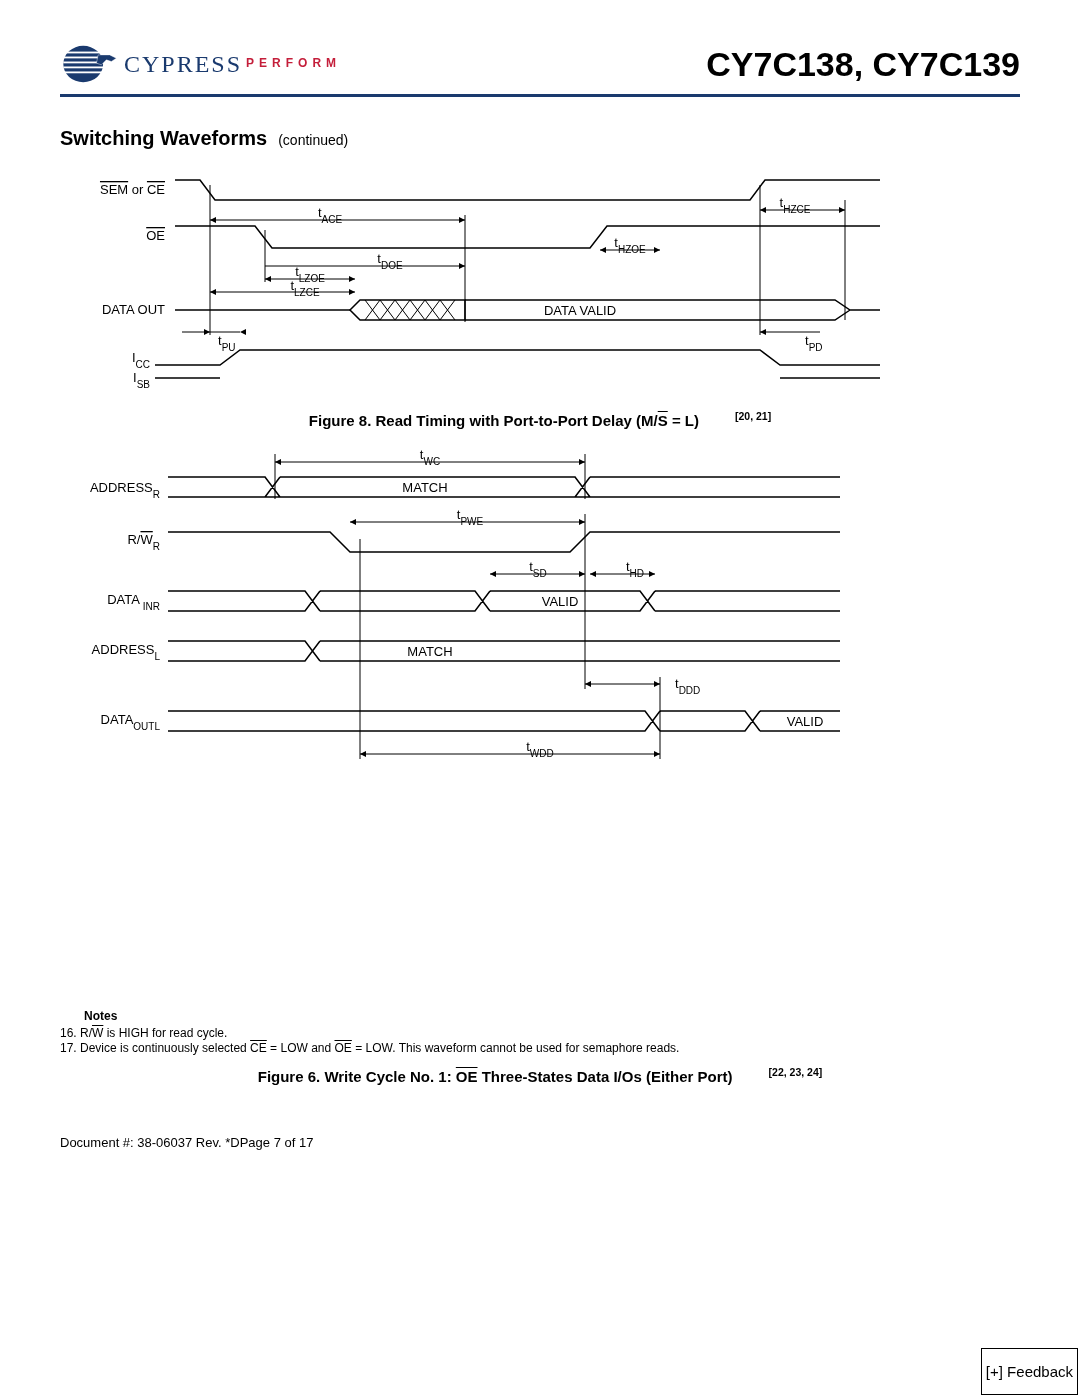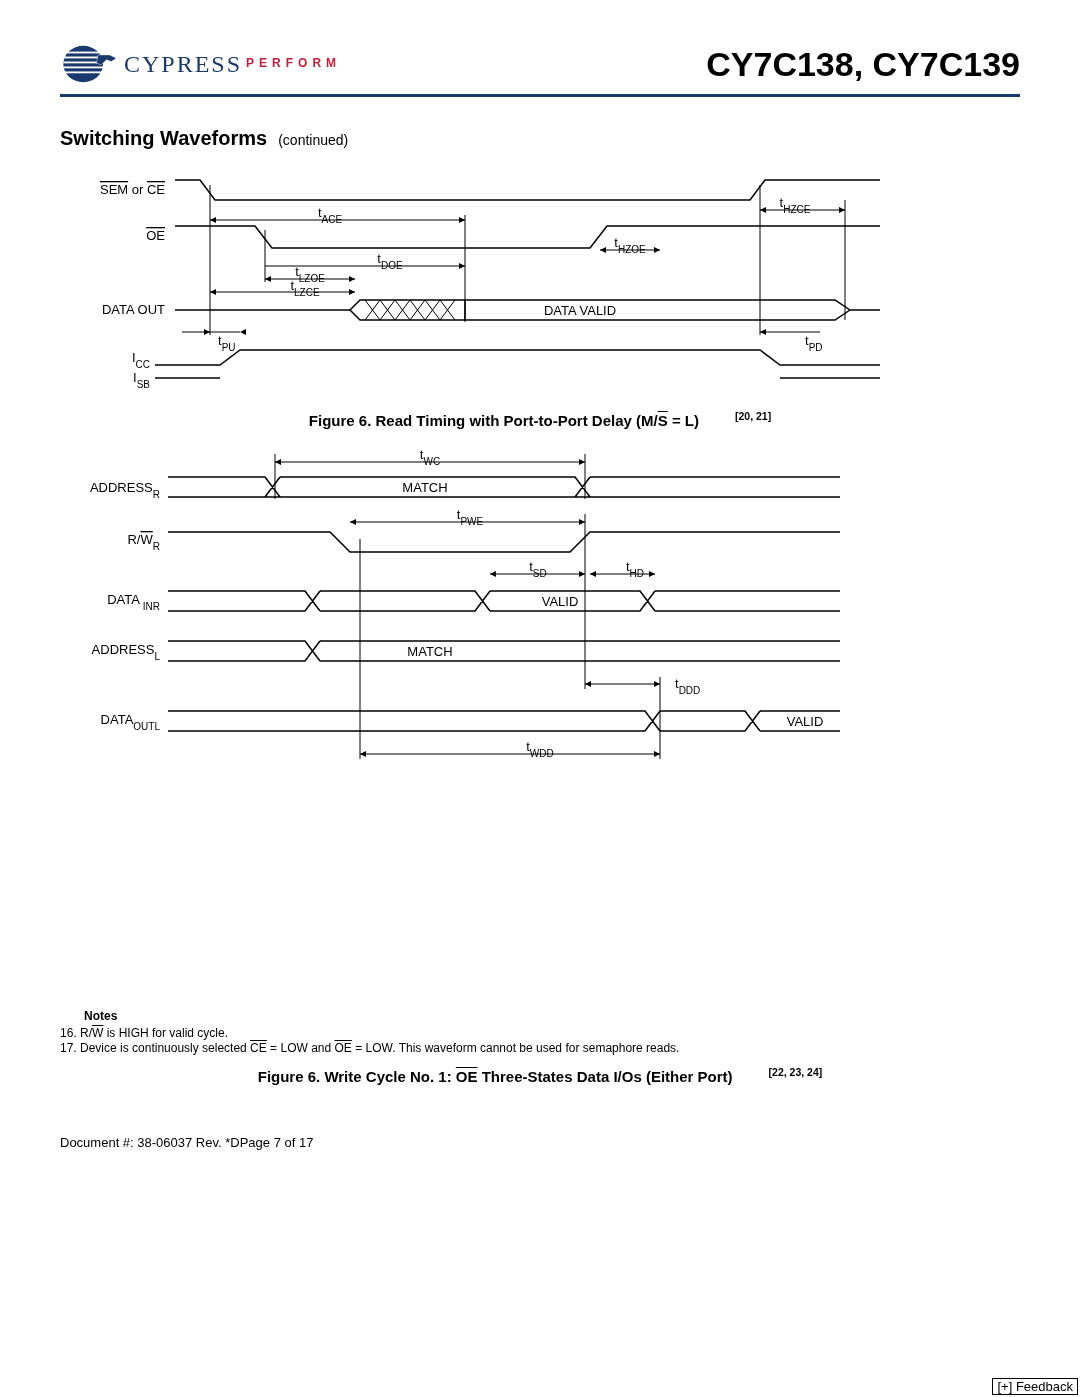--- a/index.html
+++ b/index.html
@@ -103,22 +103,22 @@
     display: flex;
     width: 100%;
     font-size: 13px;
     margin-top: 50px;
   }
   .feedback {
     position: absolute;
     bottom: 2px;
     right: 2px;
     border: 1px solid #000;
-    font-size: 13px;
-    padding: 0 4px;
+    font-size: 15px;
+    padding: 14px 4px;
     background: #fff;
   }
   sup { font-size: 0.7em; padding-left: 36px; }
   sub { font-size: 0.75em; }
 </style>
 </head>
 <body>
 
 <div class="page">
   <div class="header">
@@ -227,21 +227,21 @@
         <path d="M95 195 L160 195 L180 180 L700 180 L720 195 L820 195" fill="none" stroke="#000" stroke-width="1.5"></path>
 
         <text x="90" y="212" text-anchor="end">I<tspan font-size="10" baseline-shift="sub">SB</tspan></text>
         <line x1="95" y1="208" x2="160" y2="208" stroke="#000" stroke-width="1.5"></line>
         <line x1="720" y1="208" x2="820" y2="208" stroke="#000" stroke-width="1.5"></line>
       </g>
     </svg>
   </div>
 
   <div class="figcap">
-    <span>Figure 6.  Read Timing with Port-to-Port Delay (M/</span><span class="overbar">S</span><span> = L)</span><sup>[20, 21]</sup>
+    <span>Figure 8.  Read Timing with Port-to-Port Delay (M/</span><span class="overbar">S</span><span> = L)</span><sup>[20, 21]</sup>
   </div>
 
   <div class="diagram-area">
     <svg width="860" height="340" viewBox="0 0 860 340">
       <g font-family="Arial" font-size="13">
 
         <line x1="215" y1="13" x2="525" y2="13" stroke="#000"></line>
         <path d="M215 13 l6 -3 v6 z" fill="#000"></path>
           <path d="M525 13 l-6 -3 v6 z" fill="#000"></path>
         <text x="370" y="10" text-anchor="middle">t<tspan font-size="10" baseline-shift="sub">WC</tspan></text>
@@ -295,21 +295,21 @@
         <text x="480" y="302" text-anchor="middle">t<tspan font-size="10" baseline-shift="sub">WDD</tspan></text>
         <line x1="300" y1="90" x2="300" y2="310" stroke="#000"></line>
         <line x1="600" y1="285" x2="600" y2="310" stroke="#000"></line>
       </g>
     </svg>
   </div>
 
   <div class="notes">
     <div class="notes-h">Notes</div>
     <div class="note-line">
-      <span>16. R/</span><span class="overbar">W</span><span> is HIGH for valid cycle.</span>
+      <span>16. R/</span><span class="overbar">W</span><span> is HIGH for read cycle.</span>
     </div>
     <div class="note-line">
       <span>17. Device is continuously selected </span><span class="overbar">CE</span><span> = LOW and </span><span class="overbar">OE</span><span> = LOW. This waveform cannot be used for semaphore reads.</span>
     </div>
   </div>
 
   <div class="figcap">
     <span>Figure 6.  Write Cycle No. 1: </span><span class="overbar">OE</span><span> Three-States Data I/Os (Either Port)</span><sup>[22, 23, 24]</sup>
   </div>
 

